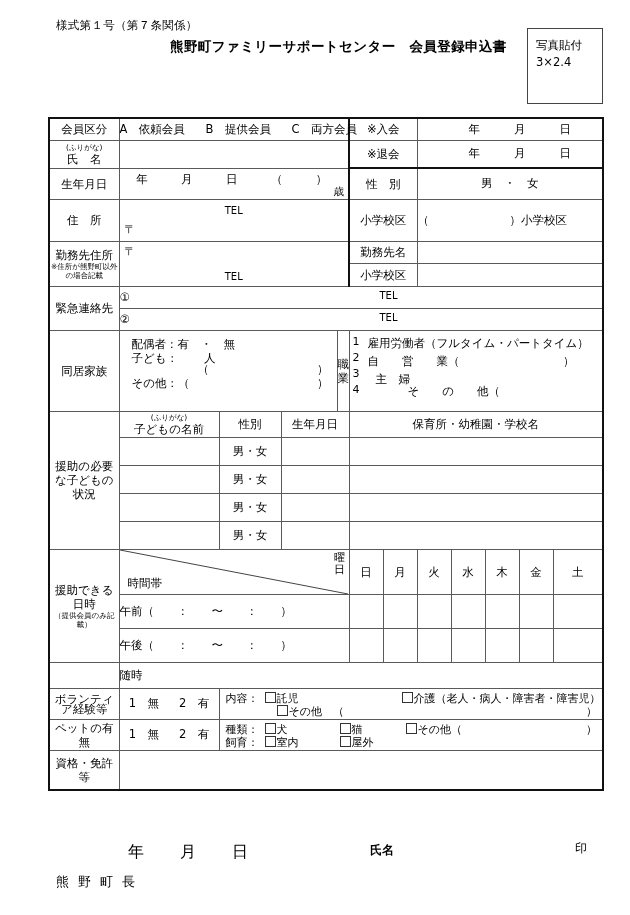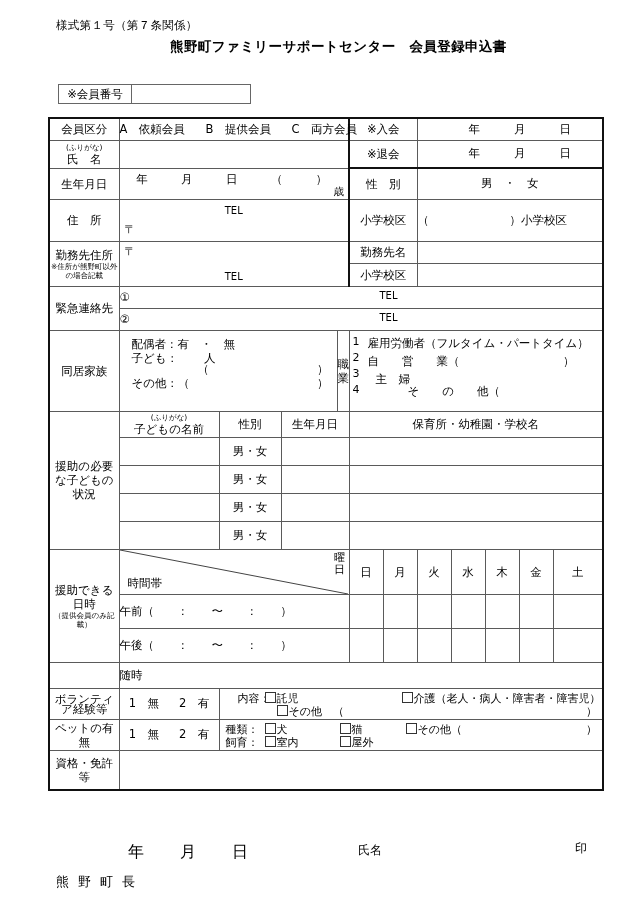--- a/index.html
+++ b/index.html
@@ -70,37 +70,37 @@
   .diag .jik{position:absolute;left:8px;bottom:3px;}
 
   
   .cb{display:inline-block;width:9px;height:9px;border:1px solid #333;vertical-align:-1px;margin-right:1px;}
   .chk-l{position:relative;height:30px;font-size:11px;}
   .chk-l .a{position:absolute;}
 
   
   .foot1{position:absolute;left:60px;top:816px;font-size:12px;}
   .foot2{position:absolute;left:128px;top:842px;font-size:16px;letter-spacing:10px;}
-  .foot3{position:absolute;left:358px;top:842px;font-size:12px;}
+  .foot3{position:absolute;left:370px;top:842px;font-size:12px;font-weight:bold;}
   .foot4{position:absolute;left:575px;top:840px;font-size:12px;}
   .foot5{position:absolute;left:56px;top:873px;font-size:13px;letter-spacing:9px;}
 </style>
 </head>
 <body>
 
 <div class="page">
 
   <div class="form-no">様式第１号（第７条関係）</div>
   <div class="doc-title">熊野町ファミリーサポートセンター　会員登録申込書</div>
 
-
-  <div class="memno">
-    <div class="lab">※会員番号</div>
-    <div class="val"></div>
+  <div class="photo-box">
+    <span>写真貼付</span>
+    <span>3×2.4</span>
   </div>
+
 
   <table class="main">
     <colgroup>
       <col style="width:70px">
         <col style="width:100px">
         <col style="width:62px">
       <col style="width:31px">
         <col style="width:25px">
         <col style="width:12px">
       <col style="width:34px">
@@ -320,21 +320,21 @@
       <td class="pad orr" colspan="12">随時</td>
     </tr>
 
     <tr style="height:30px">
       <td class="lbl ol mini">ボランティア経験等</td>
       <td class="ctr">
         <span style="margin-right:20px">1　無</span><span>2　有</span>
       </td>
       <td class="orr" colspan="11">
         <div class="chk-l">
-          <span class="a" style="left:18px;top:2px">内容：</span>
+          <span class="a" style="left:6px;top:2px">内容：</span>
           <span class="a" style="left:45px;top:2px"><i class="cb"></i><span>託児</span></span>
           <span class="a" style="left:182px;top:2px"><i class="cb"></i><span>介護（老人・病人・障害者・障害児）</span></span>
           <span class="a" style="left:57px;top:15px"><i class="cb"></i><span>その他　（</span></span>
           <span class="a" style="right:5px;top:15px">）</span>
         </div>
       </td>
     </tr>
 
     <tr style="height:30px">
       <td class="lbl ol">ペットの有無</td>

